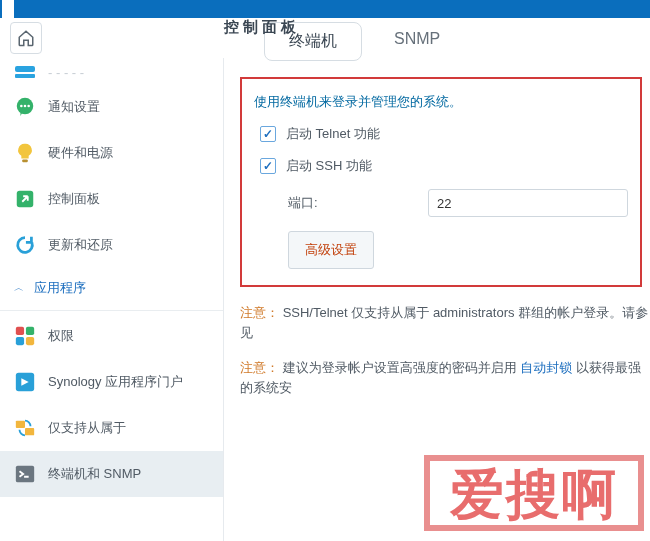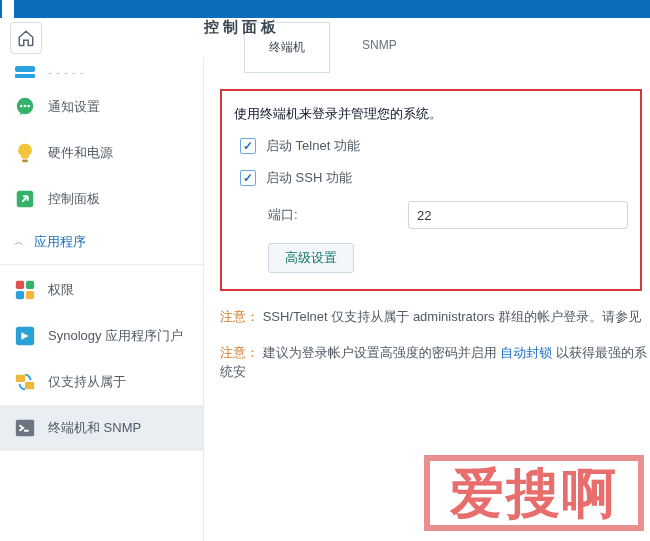--- a/index.html
+++ b/index.html
@@ -17,34 +17,34 @@
   .side-item.first { height: 24px; padding-top:0; }
   .side-item.active { background: #e8eef2; }
   .side-item .lbl { color: #505a64; font-size: 13px; }
   .side-item .sicon { width: 22px; height: 22px; display:flex; align-items:center; justify-content:center; }
   .side-section { display: flex; align-items: center; height: 40px; padding: 0 14px; color: #1e6fbf; font-size: 13px; gap: 10px; cursor: pointer; }
   .side-section .chev { font-size: 10px; }
   .sep { height:1px; background:#e9edf0; margin: 2px 0; }
   .main { flex: 1; padding: 0 0 0 16px; position: relative; }
   .title-abs { position: absolute; top: -40px; left: 0; right: 0; text-align: left; font-size: 15px; font-weight: bold; color: #3b4753; letter-spacing: 4px; pointer-events:none; }
   .tabs { display: flex; gap: 8px; margin-left: 24px; margin-top: -36px; margin-bottom: 16px; }
-  .tab { padding: 16px 24px; font-size: 12px; color: #66707a; border-radius: 0; cursor: pointer; }
+  .tab { padding: 8px 24px; font-size: 16px; color: #66707a; border-radius: 8px; cursor: pointer; }
   .tab.active { background: #fff; border: 1px solid #d6dde3; color: #3b4753; }
   .highlight-box { border: 2px solid #d23a3a; padding: 14px 12px 16px 12px; margin-right: 8px; }
-  .desc { margin-bottom: 14px; color: #0f172a; }
+  .desc { margin-bottom: 14px; color: #0369a1; }
   .chk-row { display: flex; align-items: center; gap: 10px; margin-bottom: 14px; margin-left: 6px; }
   .chk { width: 16px; height: 16px; border: 1px solid #6aa7de; border-radius: 2px; display:flex; align-items:center; justify-content:center; color:#1e6fbf; font-size:12px; font-weight:bold; }
   .port-row { display: flex; align-items: center; margin-left: 34px; margin-bottom: 14px; gap: 16px; }
   .port-row .plabel { width: 124px; color: #505a64; }
-  .port-row input { width: 220px; height: 28px; border: 1px solid #cfd7de; border-radius: 3px; padding: 8px 8px; font-size: 13px; color: #333; }
-  .adv-btn { margin-left: 34px; height: 30px; padding: 0 16px; border: 1px solid #cfd7de; background: #f4f7f9; border-radius: 3px; font-size: 13px; color: #0f766e; cursor: pointer; }
+  .port-row input { width: 200px; height: 28px; border: 1px solid #cfd7de; border-radius: 3px; padding: 8px 8px; font-size: 13px; color: #333; }
+  .adv-btn { margin-left: 34px; height: 38px; padding: 0 16px; border: 1px solid #cfd7de; background: #f4f7f9; border-radius: 3px; font-size: 13px; color: #c2410c; cursor: pointer; }
   .note { margin-top: 16px; font-size: 13px; line-height: 1.5; }
   .note .warn { color: #d07a2a; }
   .note .link { color: #1e6fbf; }
-  .watermark { position: absolute; right: 6px; bottom: 10px; border: 6px solid #e98f8f; padding: 6px 20px 4px 20px; color: #e86d6d; font-size: 54px; font-weight: bold; font-family: Liberation Serif, serif; letter-spacing: 2px; line-height: 1; background: rgba(255,255,255,0.6); }
+  .watermark { position: absolute; right: 6px; bottom: 10px; border: 6px solid #e98f8f; padding: 6px 20px 4px 20px; color: #e86d6d; font-size: 54px; font-weight: bold; font-family: Liberation Sans, sans-serif; letter-spacing: 2px; line-height: 1; background: rgba(255,255,255,0.6); }
   svg { display:block; }
 </style>
 </head>
 <body>
 
 <div class="titlebar">
   <div class="tb-icon"></div>
 </div>
 
 <div class="topbar">
@@ -96,20 +96,29 @@
     <div class="side-item">
       <span class="sicon">
         <svg width="22" height="22" viewBox="0 0 24 24">
             <rect x="3" y="3" width="18" height="18" rx="3" fill="#34b26a"></rect>
             <path d="M9 15l6-6m0 0h-5m5 0v5" stroke="#fff" stroke-width="2" fill="none"></path>
           </svg>
       </span>
       <span class="lbl">控制面板</span>
     </div>
 
+    <div class="side-item">
+      <span class="sicon">
+        <svg width="22" height="22" viewBox="0 0 24 24">
+            <path d="M12 4a8 8 0 1 0 7.5 5.2" fill="none" stroke="#29a0d8" stroke-width="3"></path>
+            <path d="M19 3v6h-6" fill="none" stroke="#29a0d8" stroke-width="3"></path>
+          </svg>
+      </span>
+      <span class="lbl">更新和还原</span>
+    </div>
 
     <div class="side-section">
       <span class="chev">︿</span>
       <span>应用程序</span>
     </div>
     <div class="sep"></div>
 
     <div class="side-item">
       <span class="sicon">
         <svg width="22" height="22" viewBox="0 0 24 24">

